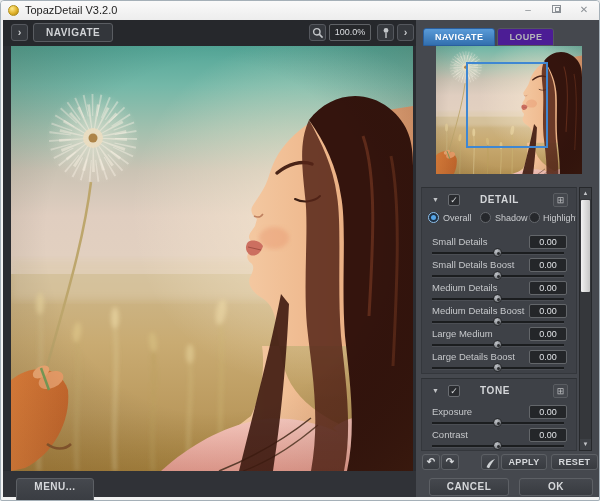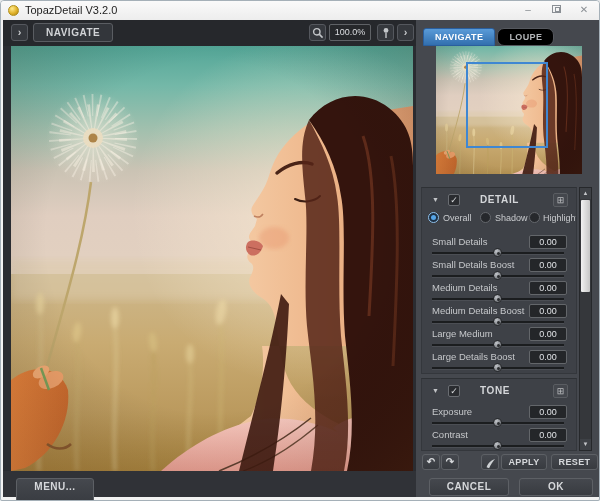--- a/index.html
+++ b/index.html
@@ -34,21 +34,21 @@
   .bottomstrip{position:absolute;left:0;top:451px;width:596px;height:26px;background:#303237;}
   .btn{background:linear-gradient(#45484e,#383b40);border:1px solid #5d6065;border-radius:3px;
     color:#d6d8db;font-weight:bold;text-align:center;}
   .menubtn{position:absolute;left:13px;top:7px;width:78px;height:27px;font-size:10px;line-height:15px;letter-spacing:.5px;}
   
   .rpanel{position:absolute;left:413px;top:0;width:183px;height:477px;background:#45484e;}
   .tabs{position:absolute;left:7px;top:8px;display:flex;gap:2px;}
   .tab{height:18px;line-height:16px;padding:0 11px;font-size:9px;font-weight:bold;letter-spacing:.4px;
     border:1px solid #55585e;border-radius:3px 3px 0 0;}
   .tab.active{background:linear-gradient(#5a9bd8,#326fae);border-color:#2a5f9e;color:#ffffff;}
-  .tab.inactive{background:#000000;color:#b4b6b9;border-radius:7px;}
+  .tab.inactive{background:#4c1d95;color:#b4b6b9;}
   .thumb{position:absolute;left:20px;top:26px;width:146px;height:128px;overflow:hidden;background:#222;}
   .viewportrect{position:absolute;left:30px;top:16px;width:82px;height:86px;border:2px solid #3f87d2;}
   .section{position:absolute;left:5px;width:156px;background:#3e4147;border:1px solid #34373c;
     border-top-color:#2e3135;overflow:hidden;}
   .sec-detail{top:167px;height:187px;}
   .sec-tone{top:358px;height:73px;}
   .sechead{position:absolute;left:0;top:5px;width:100%;height:16px;}
   .tri{position:absolute;left:10px;top:3px;font-size:7px;color:#c2c4c7;}
   .chk{position:absolute;left:26px;top:1px;width:12px;height:12px;background:#2a2c30;border:1px solid #6a6d72;
     border-radius:2px;color:#d8dadd;font-size:9px;line-height:11px;text-align:center;}

